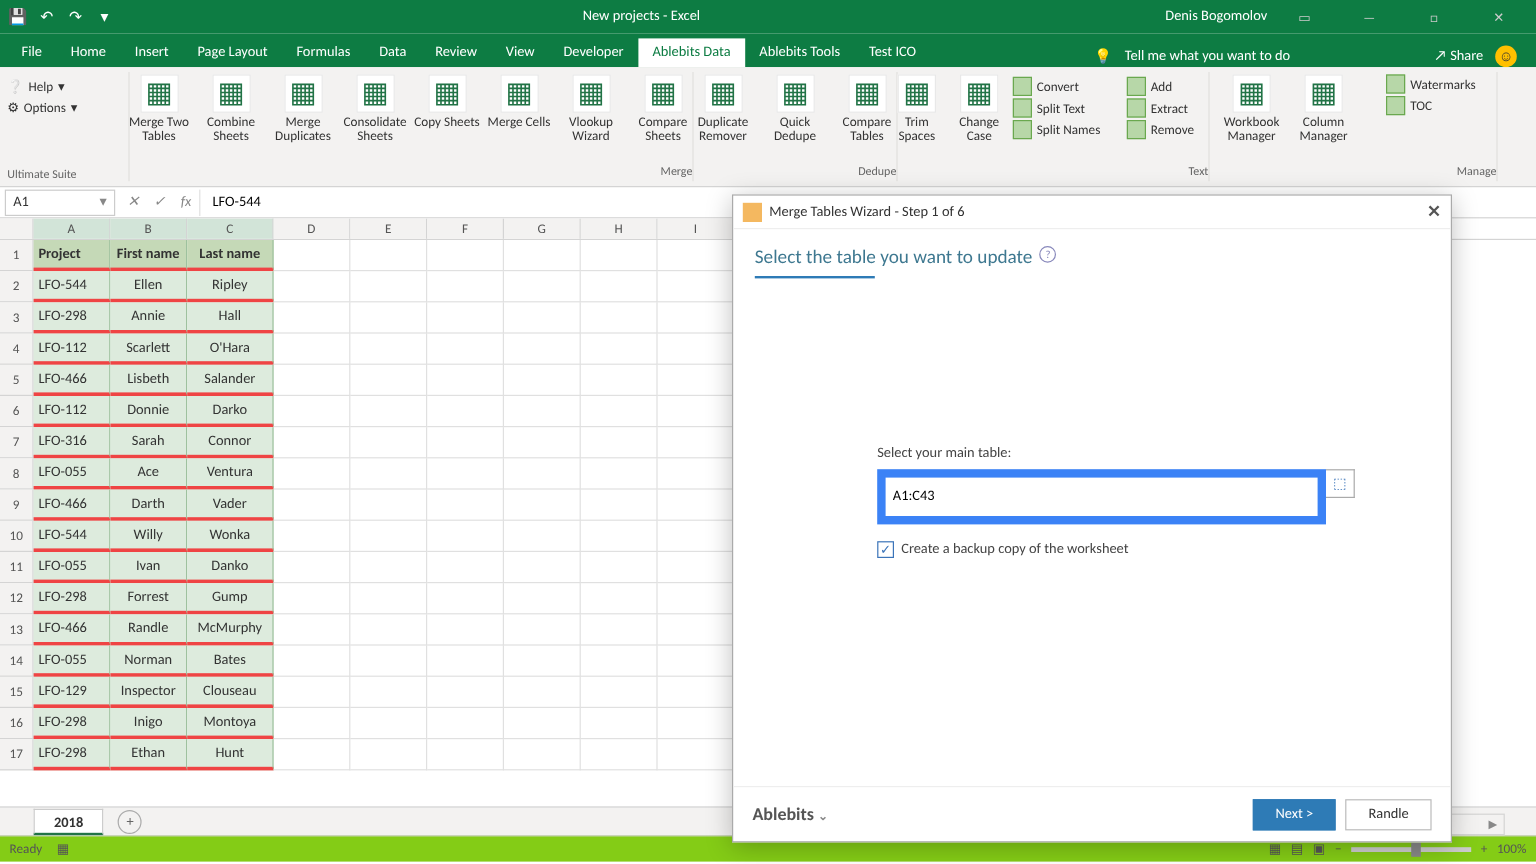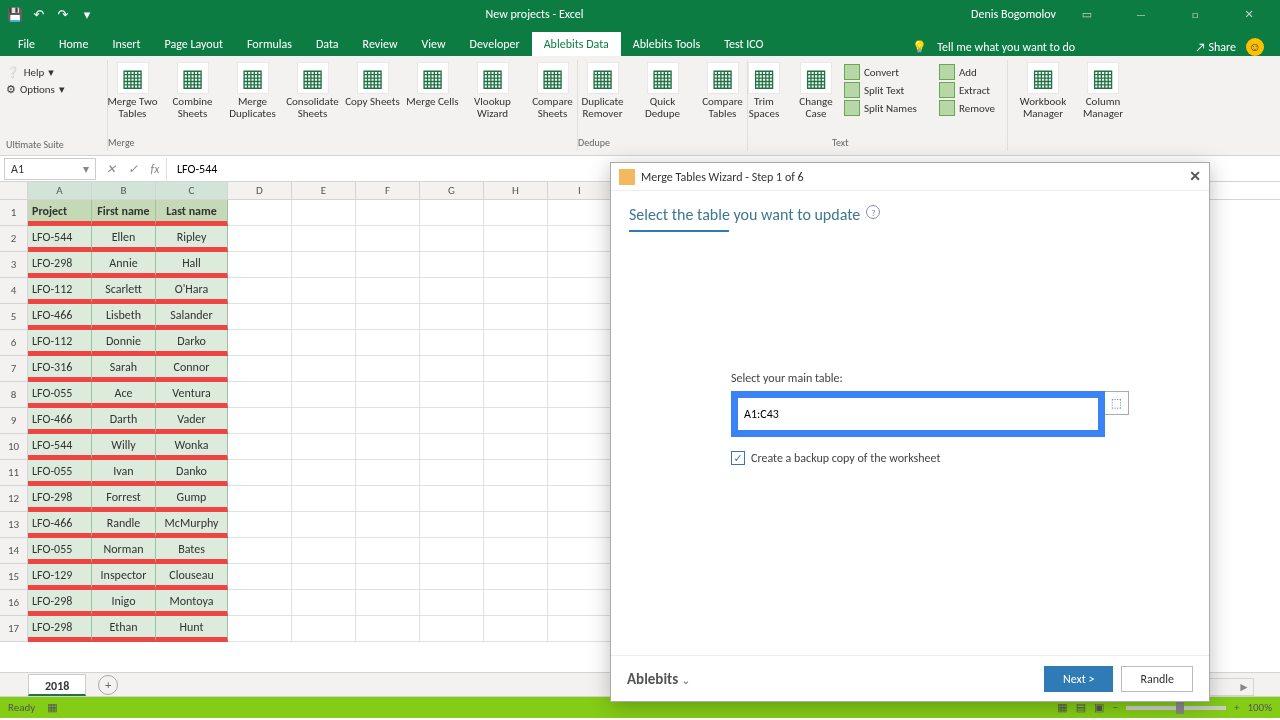--- a/index.html
+++ b/index.html
@@ -15,21 +15,21 @@
 .menubar { height:28px; background:#0d7c43; display:flex; align-items:flex-end; padding:0 6px; }
 .menu-tab { padding:0 12px; height:24px; line-height:24px; color:#fff; font-size:12px; }
 .menu-tab.active { background:#fff; color:#0d7c43; }
 .menu-right { margin-left:auto; display:flex; align-items:center; gap:10px; color:#fff; font-size:12px; padding-right:10px; }
 .smiley { width:18px; height:18px; border-radius:50%; background:#ffc000; display:flex; align-items:center; justify-content:center; font-size:12px; color:#333; }
 
 .ribbon { height:100px; background:#f3f2f1; border-bottom:1px solid #d4d4d4; display:flex; padding:4px 0; position:relative; }
 .ribbon-sidecol { width:108px; padding:4px 6px; border-right:1px solid #e1dfdd; font-size:11px; }
 .ribbon-sidecol .side-item { display:flex; align-items:center; gap:4px; padding:2px 0; }
 .ribbon-group { display:flex; flex-direction:column; align-items:center; padding:0 6px; border-right:1px solid #e1dfdd; position:relative; }
-.ribbon-group-label { font-size:10px; color:#666; position:absolute; bottom:2px; left:0; right:0; text-align:left; }
+.ribbon-group-label { font-size:10px; color:#666; position:absolute; bottom:2px; left:0; right:0; text-align:right; }
 .ribbon-btns { display:flex; gap:4px; flex:1; padding-top:2px; }
 .ribbon-lgbtn { width:56px; display:flex; flex-direction:column; align-items:center; gap:2px; font-size:11px; text-align:center; line-height:1.1; }
 .ribbon-lgbtn.narrow { width:48px; }
 .ribbon-ico { width:32px; height:32px; display:flex; align-items:center; justify-content:center; font-size:24px; color:#217346; border:1px solid #e8e8e8; background:#fff; }
 .ribbon-smcol { display:flex; flex-direction:column; gap:2px; font-size:11px; padding:2px 4px; }
 .ribbon-smitem { display:flex; align-items:center; gap:4px; white-space:nowrap; }
 .sm-ico { width:16px; height:16px; display:inline-block; background:#b7d7a8; border:1px solid #6aa84f; }
 
 .fbar { height:26px; display:flex; align-items:center; border-bottom:1px solid #d4d4d4; background:#fff; }
 .namebox { width:92px; height:22px; border:1px solid #ccc; margin:0 4px; padding:0 6px; display:flex; align-items:center; font-size:12px; justify-content:space-between; }
@@ -37,21 +37,21 @@
 .fbar-input { flex:1; border:none; border-left:1px solid #e0e0e0; padding-left:10px; height:22px; font-size:12px; }
 
 .grid-area { position:relative; height:490px; overflow:hidden; }
 .colheads { display:flex; height:18px; border-bottom:1px solid #d4d4d4; }
 .rowhead-spacer { width:28px; border-right:1px solid #d4d4d4; background:#f3f2f1; }
 .colhead { width:64px; border-right:1px solid #d4d4d4; display:flex; align-items:center; justify-content:center; font-size:11px; color:#555; background:#f3f2f1; }
 .colhead.sel { background:#d2e4d8; }
 .gridrow { display:flex; height:26px; }
 .rowhead { width:28px; border-right:1px solid #d4d4d4; border-bottom:1px solid #d4d4d4; display:flex; align-items:center; justify-content:center; font-size:11px; color:#555; background:#f3f2f1; }
 .cell { width:64px; border-right:1px solid #e0e0e0; border-bottom:1px solid #e0e0e0; display:flex; align-items:center; justify-content:center; font-size:12px; overflow:hidden; white-space:nowrap; }
-.cell.bordered { border-right:1px solid #9ec19e; border-bottom:5px solid #ef4444; }
+.cell.bordered { border-right:1px solid #9ec19e; border-bottom:3px solid #ef4444; }
 .cell.colA { justify-content:flex-start; padding-left:4px; background:#ddebdd; }
 .cell.colB,.cell.colC { background:#ddebdd; }
 .cell.header { font-weight:bold; background:#c5d9b7; }
 .cell.colA.header { background:#c5d9b7; }
 .cell.colC { width:72px; }
 
 .sheettabs { height:24px; border-top:1px solid #d4d4d4; display:flex; align-items:center; background:#f3f2f1; padding-left:28px; gap:4px; }
 .sheettab { padding:0 16px; height:22px; line-height:22px; background:#fff; border:1px solid #ccc; border-bottom:2px solid #217346; font-size:12px; font-weight:bold; }
 .addsheet { width:20px; height:20px; border:1px solid #aaa; border-radius:50%; display:flex; align-items:center; justify-content:center; color:#666; margin-left:8px; }
 
@@ -221,20 +221,27 @@
         <div class="ribbon-lgbtn">
           <div class="ribbon-ico">▦</div>
           <span>Workbook Manager</span>
         </div>
         <div class="ribbon-lgbtn">
           <div class="ribbon-ico">▦</div>
           <span>Column Manager</span>
         </div>
       </div>
   </div>
+  <div class="ribbon-group" style="width:110px">
+    <div class="ribbon-smcol" id="manage-items">
+        <div class="ribbon-smitem"><span class="sm-ico"></span>Watermarks</div>
+        <div class="ribbon-smitem"><span class="sm-ico"></span>TOC</div>
+      </div>
+    <div class="ribbon-group-label">Manage</div>
+  </div>
 </div>
 
 <div class="fbar">
   <div class="namebox">
       <span>A1</span>
       <span style="color:#888">▾</span>
     </div>
   <div class="fx-btn">✕</div>
   <div class="fx-btn">✓</div>
   <div class="fx-btn">fx</div>

